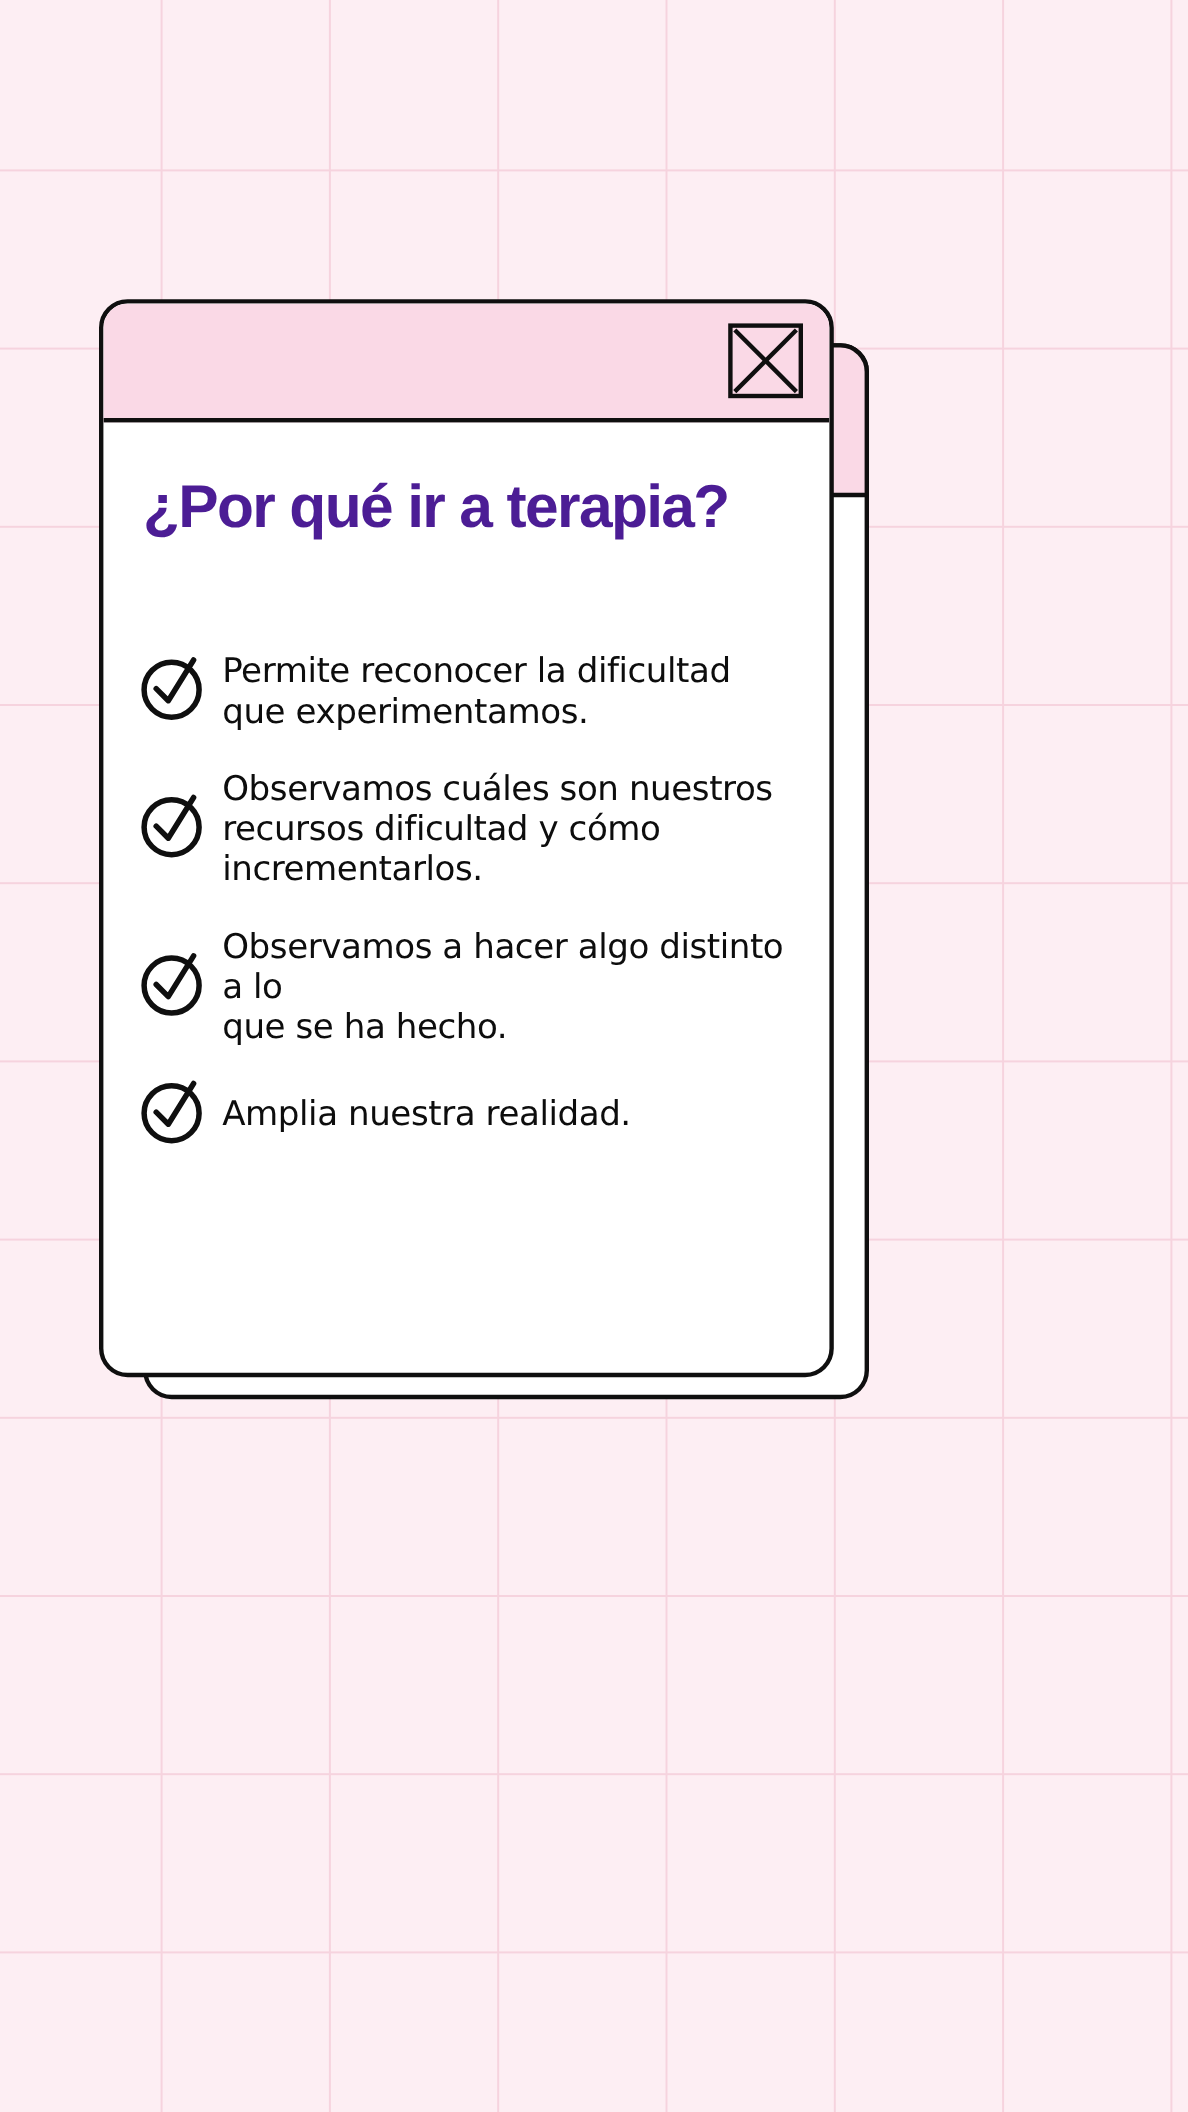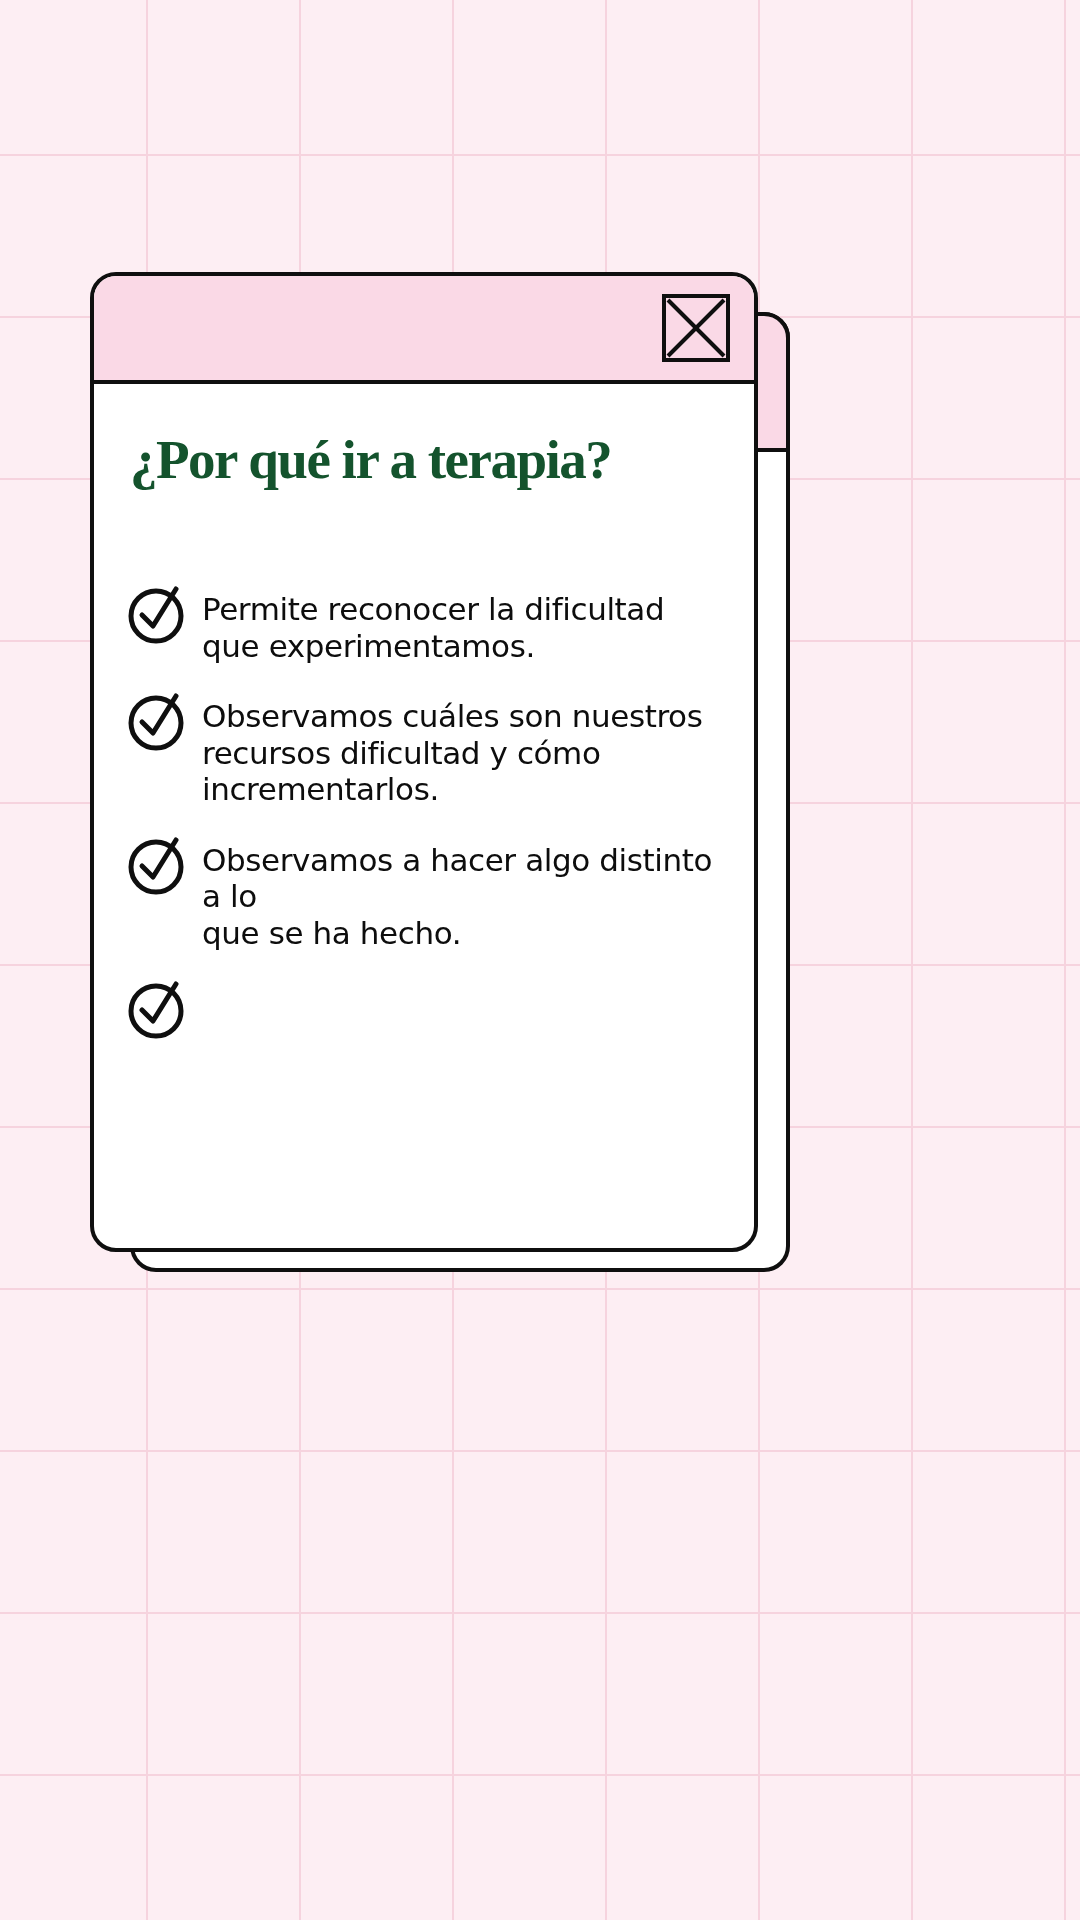--- a/index.html
+++ b/index.html
@@ -106,38 +106,38 @@
     position: absolute;
     left: 0;
     top: 108px;
     right: 0;
     bottom: 0;
     padding: 44px 20px 0 32px;
     box-sizing: border-box;
   }
 
   .card-title {
-    font-family: Liberation Serif, serif;
+    font-family: Liberation Sans, sans-serif;
     font-weight: bold;
     font-size: 55px;
     letter-spacing: -1.5px;
-    color: #14532d;
+    color: #4c1d95;
     margin: 0 0 0 0;
     padding-left: 4px;
     white-space: nowrap;
   }
 
   .check-list {
     list-style: none;
     margin: 96px 0 0 0;
     padding: 0;
   }
   .check-item {
     display: flex;
-    align-items: flex-start;
+    align-items: center;
     margin-bottom: 30px;
   }
   .check-icon {
     flex: 0 0 auto;
     width: 62px;
     height: 62px;
     margin-right: 14px;
     margin-top: -4px;
   }
   .check-icon svg {
@@ -221,19 +221,20 @@
 que se ha hecho.</span>
         </li>
 
         <li class="check-item">
           <span class="check-icon">
             <svg viewBox="0 0 62 62" aria-hidden="true">
               <circle cx="30" cy="33" r="25" fill="none" stroke="#0f0f0f" stroke-width="5"></circle>
               <path d="M16 32 L27 43 L50 6" fill="none" stroke="#0f0f0f" stroke-width="5" stroke-linecap="round" stroke-linejoin="round"></path>
             </svg>
           </span>
+          <span class="check-text">Amplia nuestra realidad.</span>
         </li>
 
       </ul>
     </div>
 
   </div>
 </div>
 
 </body></html>

